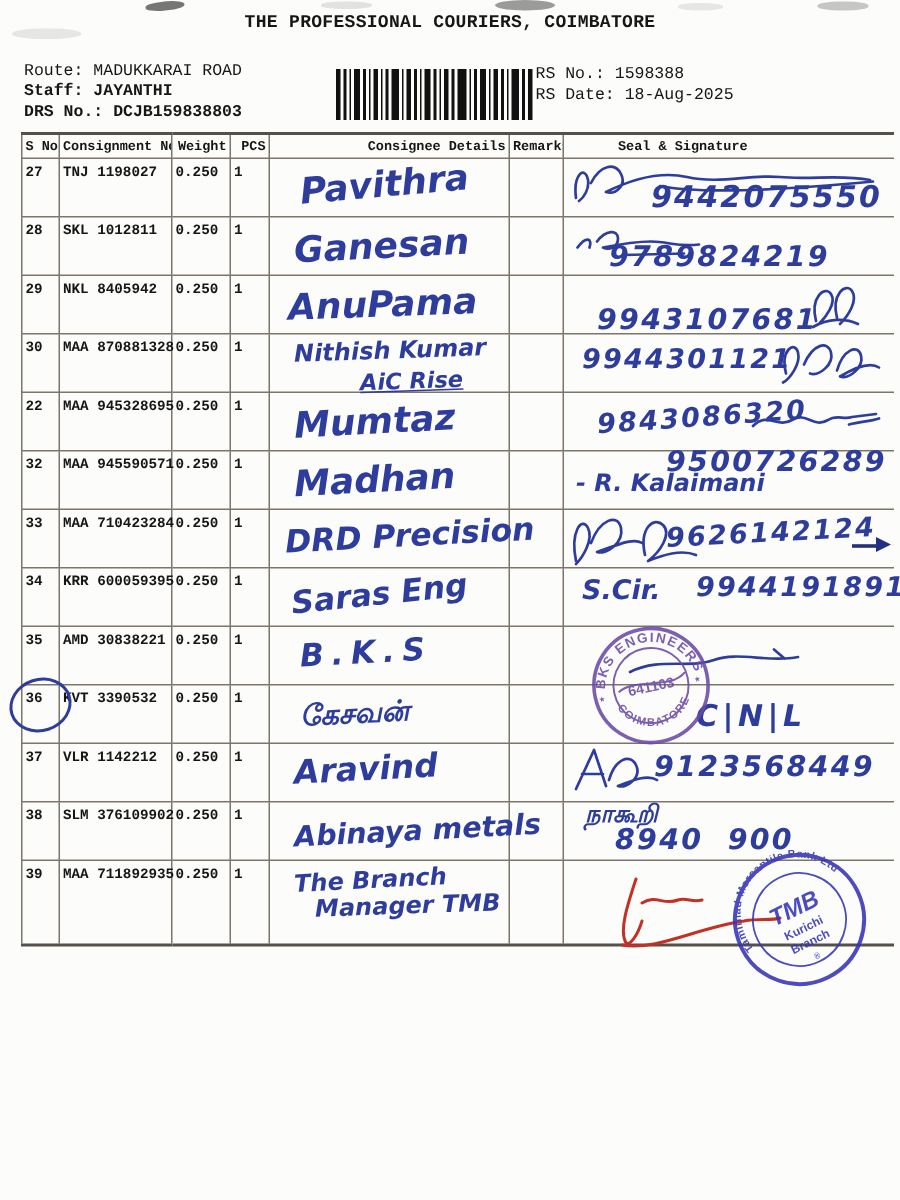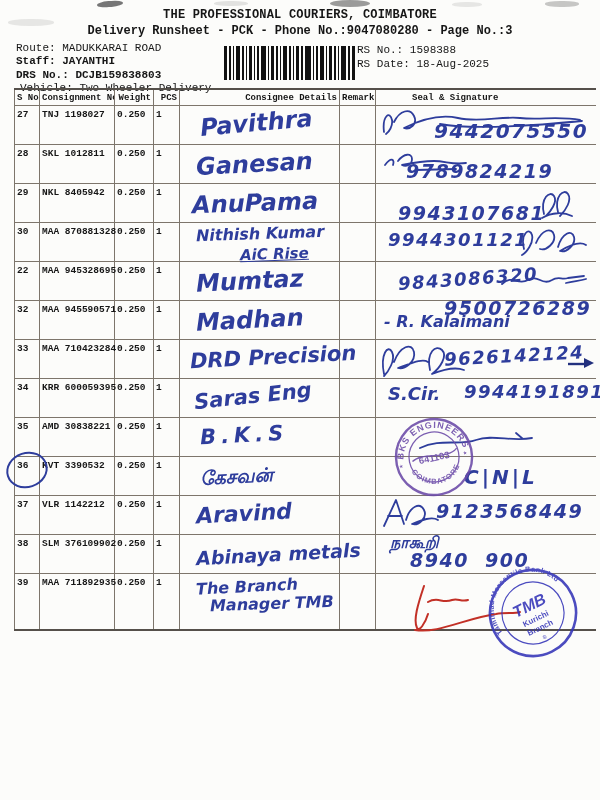--- a/index.html
+++ b/index.html
@@ -97,26 +97,24 @@
 <div class="page">
 
   <div class="smudge sm1"></div>
   <div class="smudge sm2"></div>
   <div class="smudge sm3"></div>
   <div class="smudge sm4"></div>
   <div class="smudge sm5"></div>
   <div class="smudge sm6"></div>
 
   <div class="title1">THE PROFESSIONAL COURIERS, COIMBATORE</div>
-  <div class="title2">Delivery Runsheet - PCK - Phone No.:9047080280 - Page No.:3</div>
 
   <div class="info i-route"><span>Route:</span> <span>MADUKKARAI ROAD</span></div>
   <div class="info i-staff"><span>Staff:</span> <span>JAYANTHI</span></div>
   <div class="info i-drs"><span>DRS No.:</span> <span>DCJB159838803</span></div>
-  <div class="info i-veh"><span>Vehicle:</span> <span>Two Wheeler Delivery</span></div>
   <div class="info i-rsno"><span>RS No.:</span> <span>1598388</span></div>
   <div class="info i-rsdate"><span>RS Date:</span> <span>18-Aug-2025</span></div>
 
   <svg class="barcode" width="132" height="34" viewBox="0 0 132 34">
     <g fill="#111">
       <rect x="0" width="3" height="34"></rect>
         <rect x="5" width="2" height="34"></rect>
         <rect x="9" width="1" height="34"></rect>
         <rect x="12" width="4" height="34"></rect>
       <rect x="18" width="2" height="34"></rect>

